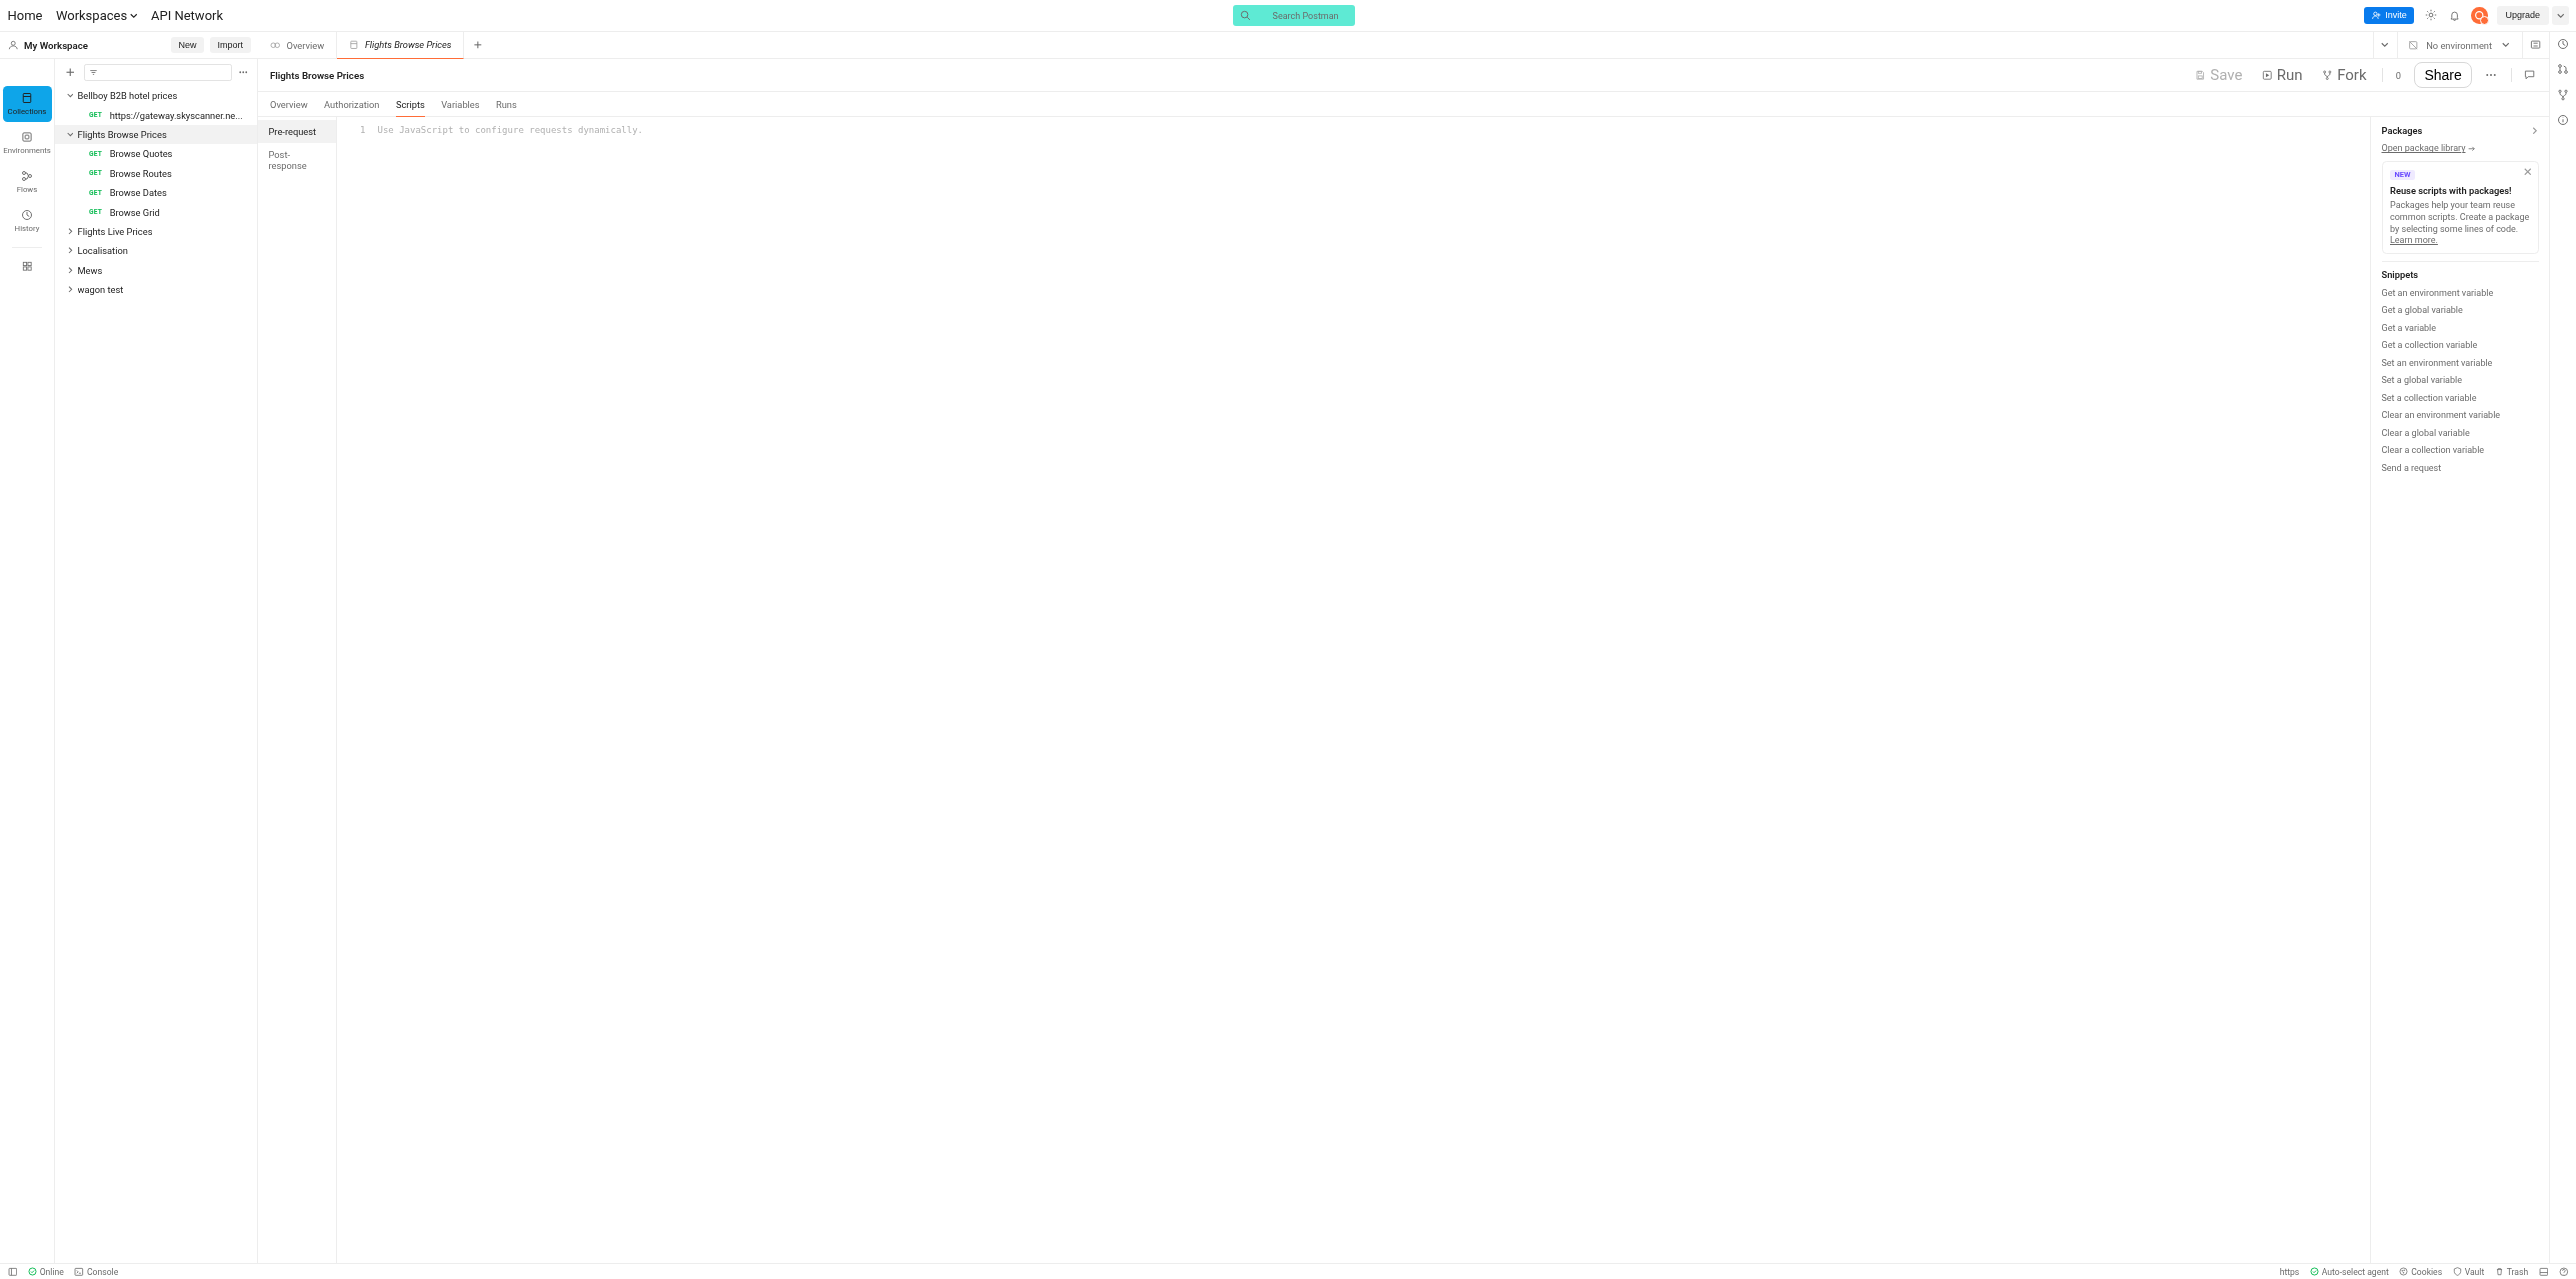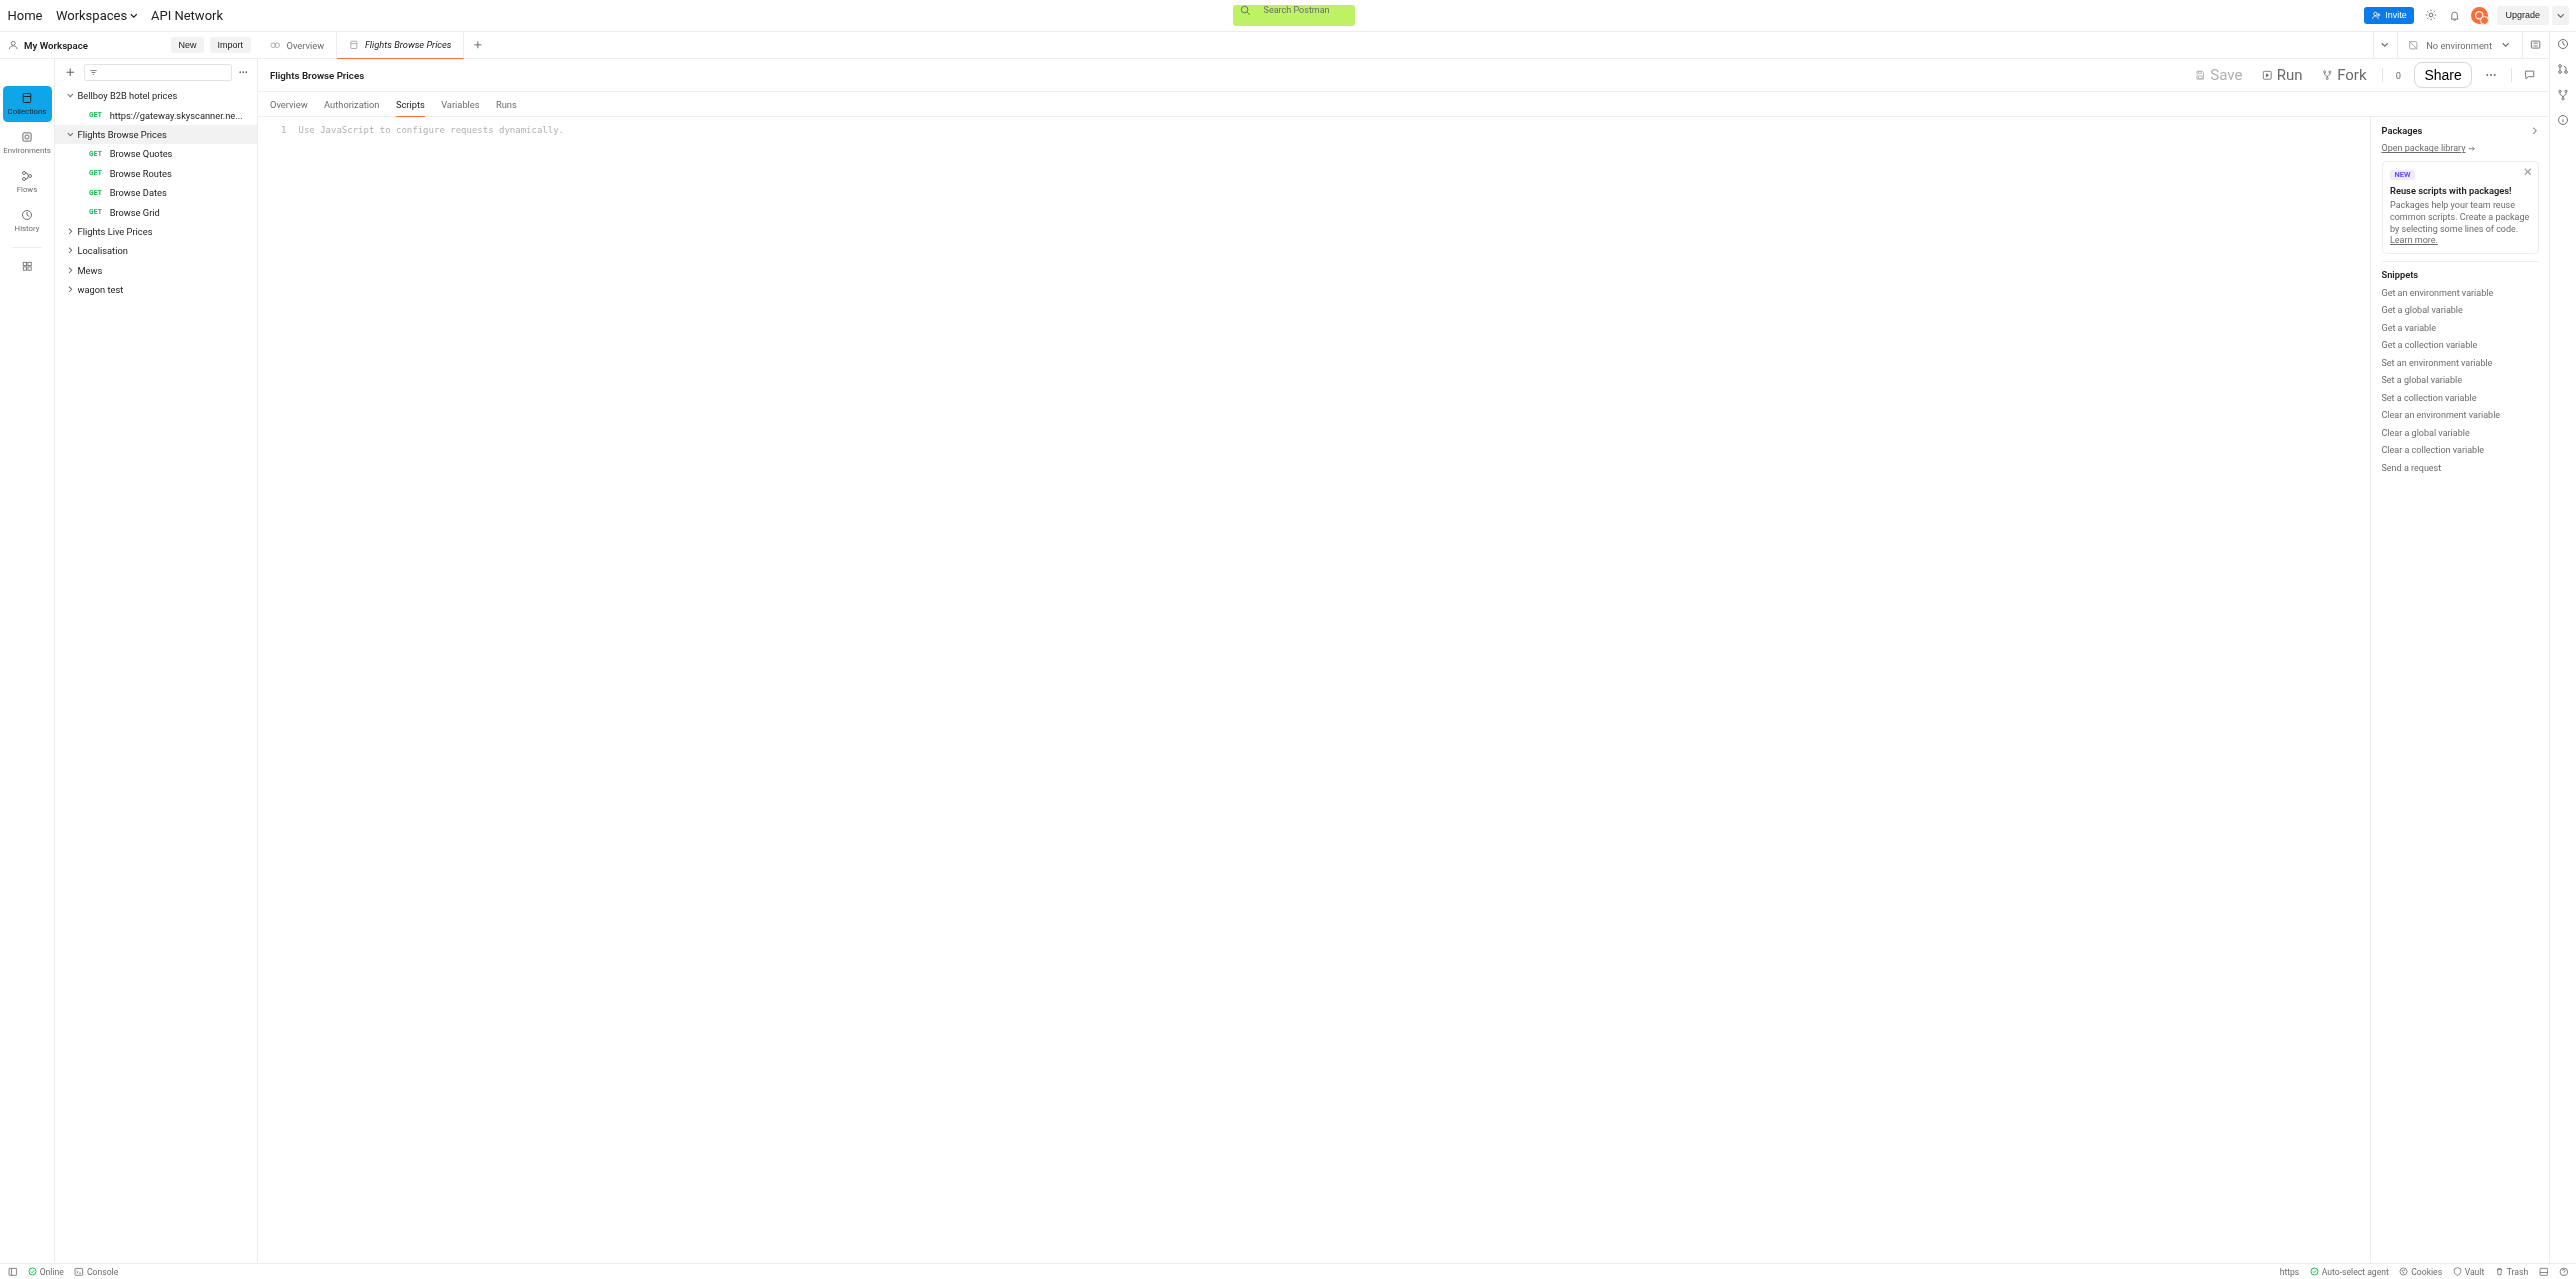--- a/index.html
+++ b/index.html
@@ -4,21 +4,21 @@
 <style>
 * { box-sizing: border-box; margin: 0; padding: 0; }
 html, body { height: 100%; font-family: -apple-system, BlinkMacSystemFont, "Segoe UI", Roboto, Helvetica, Arial, sans-serif; font-size: 9px; color: #212121; background: #fff; overflow: hidden; }
 svg { display: block; }
 
 
 .topbar { display: flex; align-items: center; height: 32px; border-bottom: 0.7px solid #ededed; padding: 0 7.5px; gap: 12px; }
 .topbar .nav { display: flex; align-items: center; gap: 13.4px; font-size: 13px; }
 .topbar .nav-item { display: flex; align-items: center; gap: 3px; cursor: pointer; color: #212121; }
 .topbar .center { flex: 1; display: flex; justify-content: center; }
-.searchbox { display: flex; align-items: flex-start; gap: 13px; background: #bef264; border-radius: 3px; height: 21px; width: 122px; padding: 0 7.5px; color: #6b6b6b; }
+.searchbox { display: flex; align-items: center; gap: 22px; background: #5eead4; border-radius: 3px; height: 21px; width: 122px; padding: 0 7.5px; color: #6b6b6b; }
 .topbar .right { display: flex; align-items: center; gap: 9px; }
 .btn-invite { display: flex; align-items: center; gap: 4.5px; background: #097bed; color: #fff; border: none; border-radius: 3px; padding: 3.7px 7.5px; font-size: 9px; cursor: pointer; }
 .icon-btn { display: flex; align-items: center; justify-content: center; width: 15px; height: 15px; color: #6b6b6b; cursor: pointer; }
 .avatar { width: 16.4px; height: 16.4px; border-radius: 50%; background: #ff6c37; display: flex; align-items: center; justify-content: center; position: relative; }
 .avatar::after { content:''; width:7.5px; height:7.5px; border:1.5px solid #fff; background:#ff6c37; border-radius:50%; position:absolute; bottom:-1.5px; right:-1.5px; }
 .btn-upgrade { background: #f2f2f2; border: none; border-radius: 3px; padding: 4.5px 9px; font-size: 9px; cursor: pointer; color:#212121; }
 .caret-box { width: 16.4px; height: 19.4px; display:flex; align-items:center; justify-content:center; background:#f2f2f2; border-radius:3px; cursor:pointer; color:#6b6b6b; margin-left:-6px;}
 
 
 .app-body { display: flex; height: calc(100% - 32px - 15.7px); }
@@ -431,20 +431,24 @@
 
     <div class="subtabs">
       <span class="subtab">Overview</span>
       <span class="subtab">Authorization</span>
       <span class="subtab active">Scripts</span>
       <span class="subtab">Variables</span>
       <span class="subtab">Runs</span>
     </div>
 
     <div class="editor-wrap">
+      <div class="script-nav">
+        <div class="script-nav-item active">Pre-request</div>
+        <div class="script-nav-item">Post-response</div>
+      </div>
       <div class="code-area">
         <div class="gutter">1</div>
         <div class="code">Use JavaScript to configure requests dynamically.</div>
       </div>
 
       <div class="right-panel">
         <div class="rp-header">
           <span>Packages</span>
           <span style="color:#9a9a9a;">
             <svg width="7.5" height="7.5" viewBox="0 0 10 10">

